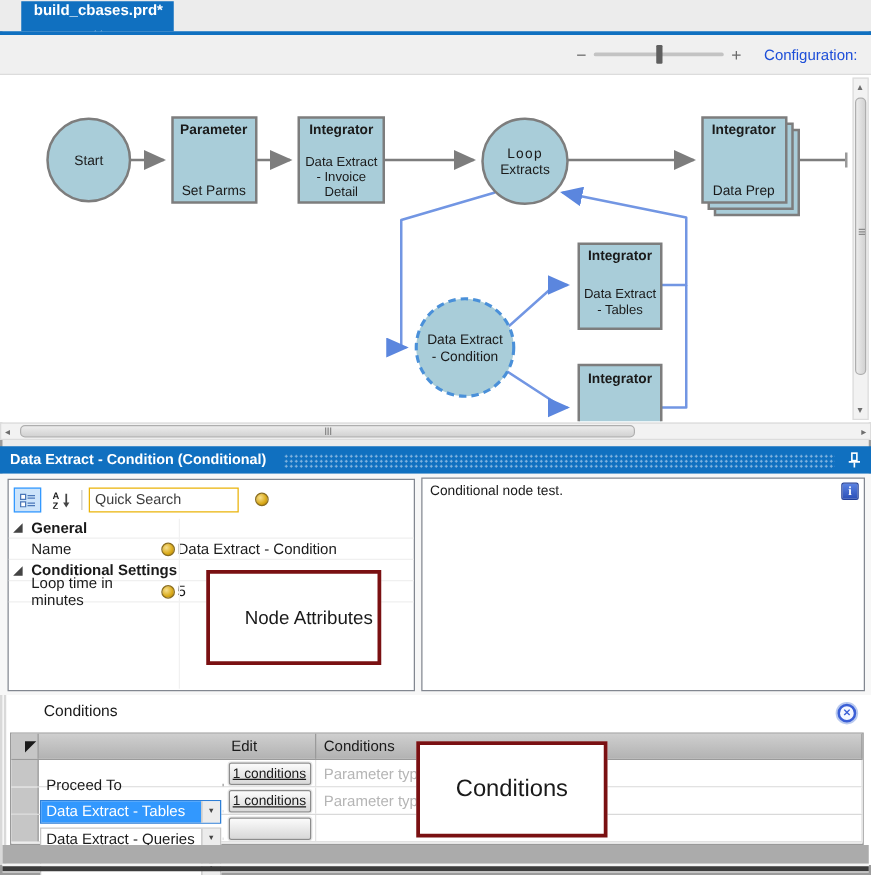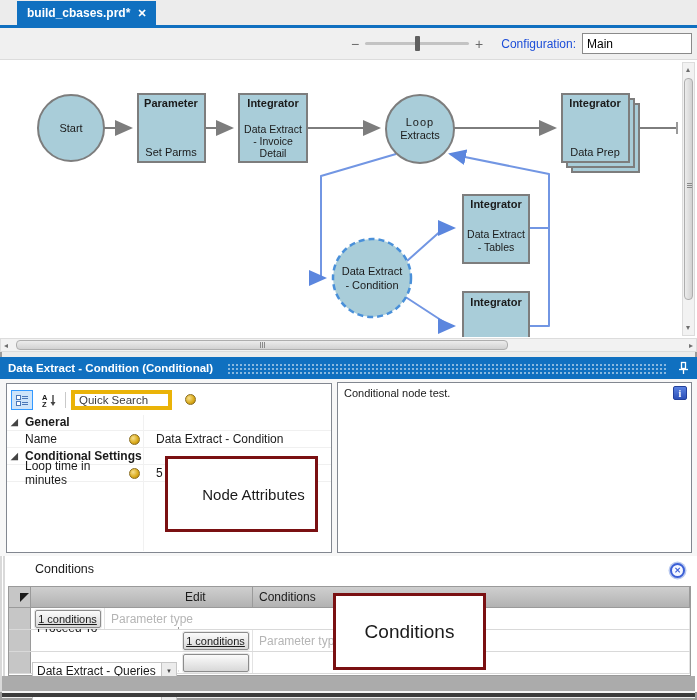--- a/index.html
+++ b/index.html
@@ -5,21 +5,21 @@
   * { margin:0; padding:0; box-sizing:border-box; }
   html,body { background:#d6d6d6; }
   body { font-family:"Liberation Sans", sans-serif; font-size:12px; color:#1a1a1a; }
   .window { position:relative; width:697px; height:700px; background:#ececec; overflow:hidden;
             box-shadow: inset 0 0 0 2px #9b9b9b; }
   .abs { position:absolute; }
 
   
   .tabbar { left:0; top:0; width:697px; height:25px; background:#ececec; }
   .tab { position:absolute; left:17px; top:1px; height:24px; background:#1070c0; color:#fff;
-         display:flex; align-items:center; gap:7px; padding:0 9px 0 10px; font-weight:bold; font-size:12px; }
+         display:flex; align-items:center; gap:7px; padding:0 9px 0 10px; font-weight:bold; font-size:12px;flex-direction:column; }
   .tab-close { font-weight:bold; font-size:11px; cursor:pointer; }
   .bluestrip { left:0; top:25px; width:697px; height:3px; background:#1070c0; }
 
   
   .toolbar { left:0; top:28px; width:697px; height:32px; background:#f0f0f0; border-bottom:1px solid #dcdcdc;
              display:flex; align-items:center; justify-content:flex-end; padding-right:5px; }
   .zoom-glyph { color:#6a6a6a; font-size:14px; padding:0 6px; }
   .slider-track { position:relative; width:104px; height:3px; background:#c3c3c3; border-radius:2px; }
   .slider-handle { position:absolute; left:50px; top:-6px; width:5px; height:15px; background:#5f5f5f; border-radius:1px; }
   .config-label { margin:0 6px 0 12px; color:#1d4ed8; }
@@ -50,40 +50,40 @@
           background-image:radial-gradient(circle, rgba(255,255,255,.5) .8px, transparent 1px);
           background-size:4px 4px; }
 
   
   .props-bg { left:0; top:379px; width:697px; height:177px; background:#f7f7f7; }
   .prop-grid { left:6px; top:383px; width:326px; height:170px; background:#fff; border:1px solid #828790; }
   .pg-toolbar { display:flex; align-items:center; gap:5px; padding:5px 4px 4px 4px; height:30px; }
   .pg-btn { width:22px; height:20px; display:flex; align-items:center; justify-content:center; }
   .pg-btn.sel { background:#cde4fa; border:1px solid #3399ff; }
   .pg-sep { width:1px; height:16px; background:#c9c9c9; }
-  .pg-search { width:101px; height:20px; border:4px solid #eab308; padding:0 4px; font:11.5px "Liberation Sans",sans-serif; color:#333; }
+  .pg-search { width:120px; height:20px; border:1px solid #eab308; padding:0 4px; font:11.5px "Liberation Sans",sans-serif; color:#333; }
   .pg-search::placeholder { color:#3c3c3c; opacity:1; }
   .coin { width:11px; height:11px; border-radius:50%; border:1px solid #8a6d1f;
           background:radial-gradient(circle at 35% 35%, #f7df8e, #d9a917 60%, #a87a0e); display:inline-block; flex:none; }
   .pg-row { display:flex; align-items:center; height:17px; border-bottom:1px solid #f0f0f0; padding-left:4px; position:relative; }
   .pg-group { font-weight:bold; }
   .pg-tri { width:14px; color:#444; font-size:9px; }
   .pg-name { padding-left:14px; width:118px; flex:none; }
-  .pg-val { padding-left:16px; }
+  .pg-val { padding-left:2px; }
   .pg-vline { position:absolute; left:136px; top:31px; bottom:1px; width:1px; background:#f1f1f1; }
 
   .comments { left:337px; top:382px; width:355px; height:171px; background:#fff; border:1px solid #828790; padding:4px 6px; font-size:11px; }
   .info-icon { position:absolute; top:3px; right:4px; width:14px; height:14px; border-radius:2px;
                background:linear-gradient(#5a82e2,#2c50b8); border:1px solid #23409a; color:#fff;
                font:bold 10px "Liberation Serif",serif; display:flex; align-items:center; justify-content:center; }
 
   
   .callout { background:#fff; border:3px solid #7a1012; display:flex; align-items:center; justify-content:center;
              color:#1a1a1a; z-index:30; }
-  .co-nodeattr { left:165px; top:456px; width:153px; height:76px; font-size:15px;padding-left:24px; }
+  .co-nodeattr { left:165px; top:456px; width:140px; height:76px; font-size:15px;padding-left:24px; }
   .co-comments { left:393px; top:429px; width:153px; height:78px; font-size:19px; }
   .co-conditions { left:333px; top:593px; width:153px; height:77px; font-size:19px; }
 
   
   .cond-bg { left:0; top:556px; width:697px; height:136px; background:#fff; border-left:5px double #d9d9d9; }
   .cond-title { left:35px; top:562px; font-size:12.5px; }
   .close-circle { left:670px; top:563px; width:15px; height:15px; border-radius:50%; border:2px solid #3b5fd6;
                   color:#3b5fd6; display:flex; align-items:center; justify-content:center;
                   font-size:8px; font-weight:bold; box-shadow:0 0 0 1.5px #b9c9ef; background:#f4f7ff; }
 
@@ -124,21 +124,20 @@
   </div>
   <div class="abs bluestrip"></div>
 
   <div class="abs toolbar">
     <span class="zoom-glyph">−</span>
     <div class="slider-track">
       <div class="slider-handle"></div>
     </div>
     <span class="zoom-glyph">+</span>
     <span class="config-label">Configuration:</span>
-    <input class="config-input" value="Main" style="">
   </div>
 
   <div class="abs canvas">
     <svg width="681" height="277" style="position:absolute;left:1px;top:0">
       <defs>
         <marker id="ag" markerWidth="9" markerHeight="8" refX="8" refY="4" orient="auto">
             <path d="M0,0 L9,4 L0,8 z" fill="#7d7d7d"></path>
           </marker>
         <marker id="ab" markerWidth="9" markerHeight="8" refX="8" refY="4" orient="auto">
             <path d="M0,0 L9,4 L0,8 z" fill="#5b86de"></path>
@@ -298,20 +297,26 @@
       <div class="hc c-sel">
           <span class="row-tri"></span>
         </div>
       <div class="hc c-proc">Proceed To</div>
       <div class="hc c-edit" style="justify-content:flex-start">Edit</div>
       <div class="hc c-cond" style="color:#1a1a1a">Conditions</div>
     </div>
 
     <div class="g-row">
       <div class="c c-sel"></div>
+      <div class="c c-proc">
+        <div class="combo sel">
+          <span class="cv">Data Extract - Tables</span>
+          <span class="ca">▼</span>
+        </div>
+      </div>
       <div class="c c-edit">
         <button class="edit-btn">1 conditions</button>
       </div>
       <div class="c c-cond">Parameter type</div>
     </div>
 
     <div class="g-row">
       <div class="c c-sel"></div>
       <div class="c c-proc">
         <div class="combo">

